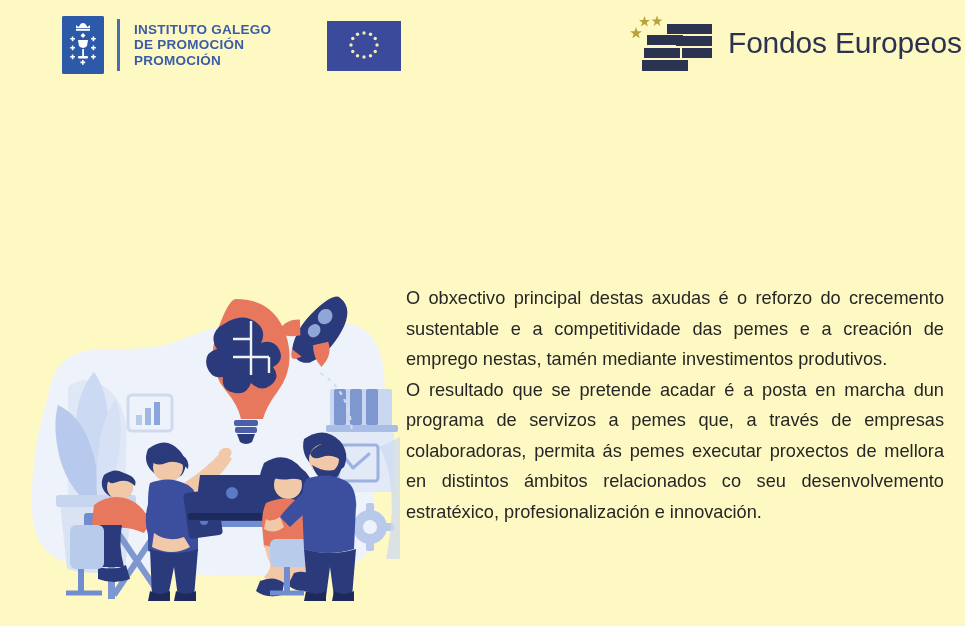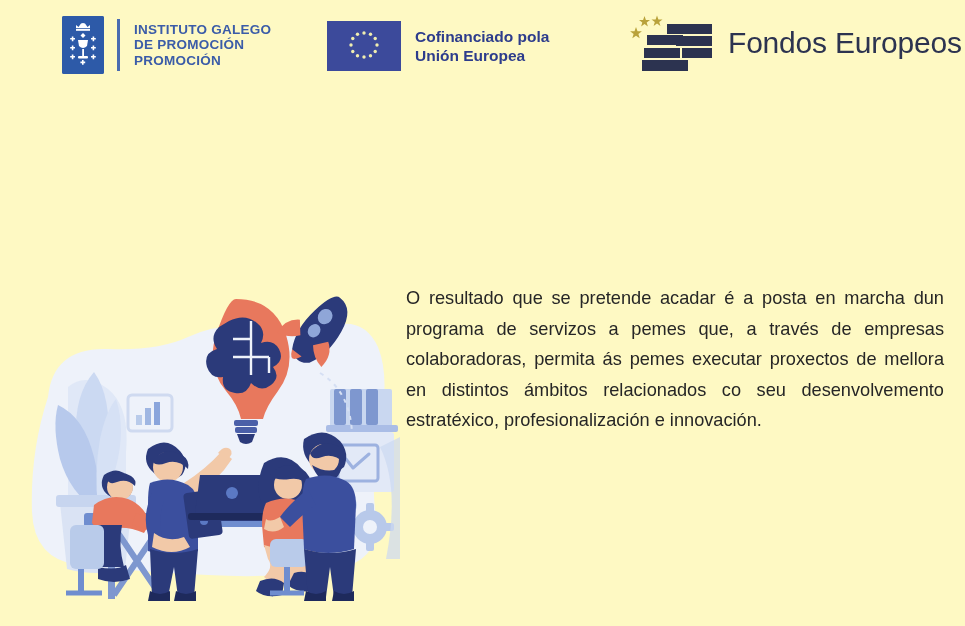--- a/index.html
+++ b/index.html
@@ -232,24 +232,20 @@
             <circle cx="43.5" cy="34.8" r="1.7"></circle>
             <circle cx="37" cy="36" r="1.7"></circle>
             <circle cx="30.5" cy="34.8" r="1.7"></circle>
             <circle cx="25.8" cy="30.5" r="1.7"></circle>
             <circle cx="24" cy="24" r="1.7"></circle>
             <circle cx="25.8" cy="17.5" r="1.7"></circle>
             <circle cx="30.5" cy="13.2" r="1.7"></circle>
           </g>
         </svg>
       </div>
-      <div class="eu-text">
-        <div>Cofinanciado pola</div>
-        <div>Unión Europea</div>
-      </div>
     </div>
 
     <div class="fondos-logo">
       <div class="fondos-mark">
         <svg viewBox="0 0 98 64" xmlns="http://www.w3.org/2000/svg">
           <g fill="#b9a23a">
             <path d="M16 16 l1.5 4.2 l4.4 .1 l-3.5 2.7 l1.3 4.3 l-3.7 -2.6 l-3.7 2.6 l1.3 -4.3 l-3.5 -2.7 l4.4 -.1 z"></path>
             <path d="M24.5 5 l1.4 3.9 l4.1 .1 l-3.3 2.5 l1.2 4 l-3.4 -2.4 l-3.4 2.4 l1.2 -4 l-3.3 -2.5 l4.1 -.1 z"></path>
             <path d="M37 4.5 l1.4 3.9 l4.1 .1 l-3.3 2.5 l1.2 4 l-3.4 -2.4 l-3.4 2.4 l1.2 -4 l-3.3 -2.5 l4.1 -.1 z"></path>
           </g>
@@ -427,16 +423,17 @@
           <path d="M300 216 q-14 8 -20 18 l8 8 q10 -10 18 -14 z" fill="#3b4f9e" opacity="0"></path>
 
           <path d="M296 272 q26 8 52 0 l-4 48 l-18 0 l-4 -30 l-4 30 l-18 0 z" fill="#2b3a7a"></path>
           <path d="M298 314 q10 6 20 0 l0 10 l-22 0 z" fill="#1e2a5c"></path>
           <path d="M326 314 q10 6 20 0 l0 10 l-22 0 z" fill="#1e2a5c"></path>
         </g>
       </svg>
     </div>
 
     <div class="text-col">
+      <p class="para">O obxectivo principal destas axudas é o reforzo do crecemento sustentable e a competitividade das pemes e a creación de emprego nestas, tamén mediante investimentos produtivos.</p>
       <p class="para">O resultado que se pretende acadar é a posta en marcha dun programa de servizos a pemes que, a través de empresas colaboradoras, permita ás pemes executar proxectos de mellora en distintos ámbitos relacionados co seu desenvolvemento estratéxico, profesionalización e innovación.</p>
     </div>
   </div>
 </div>
 
 </body></html>

